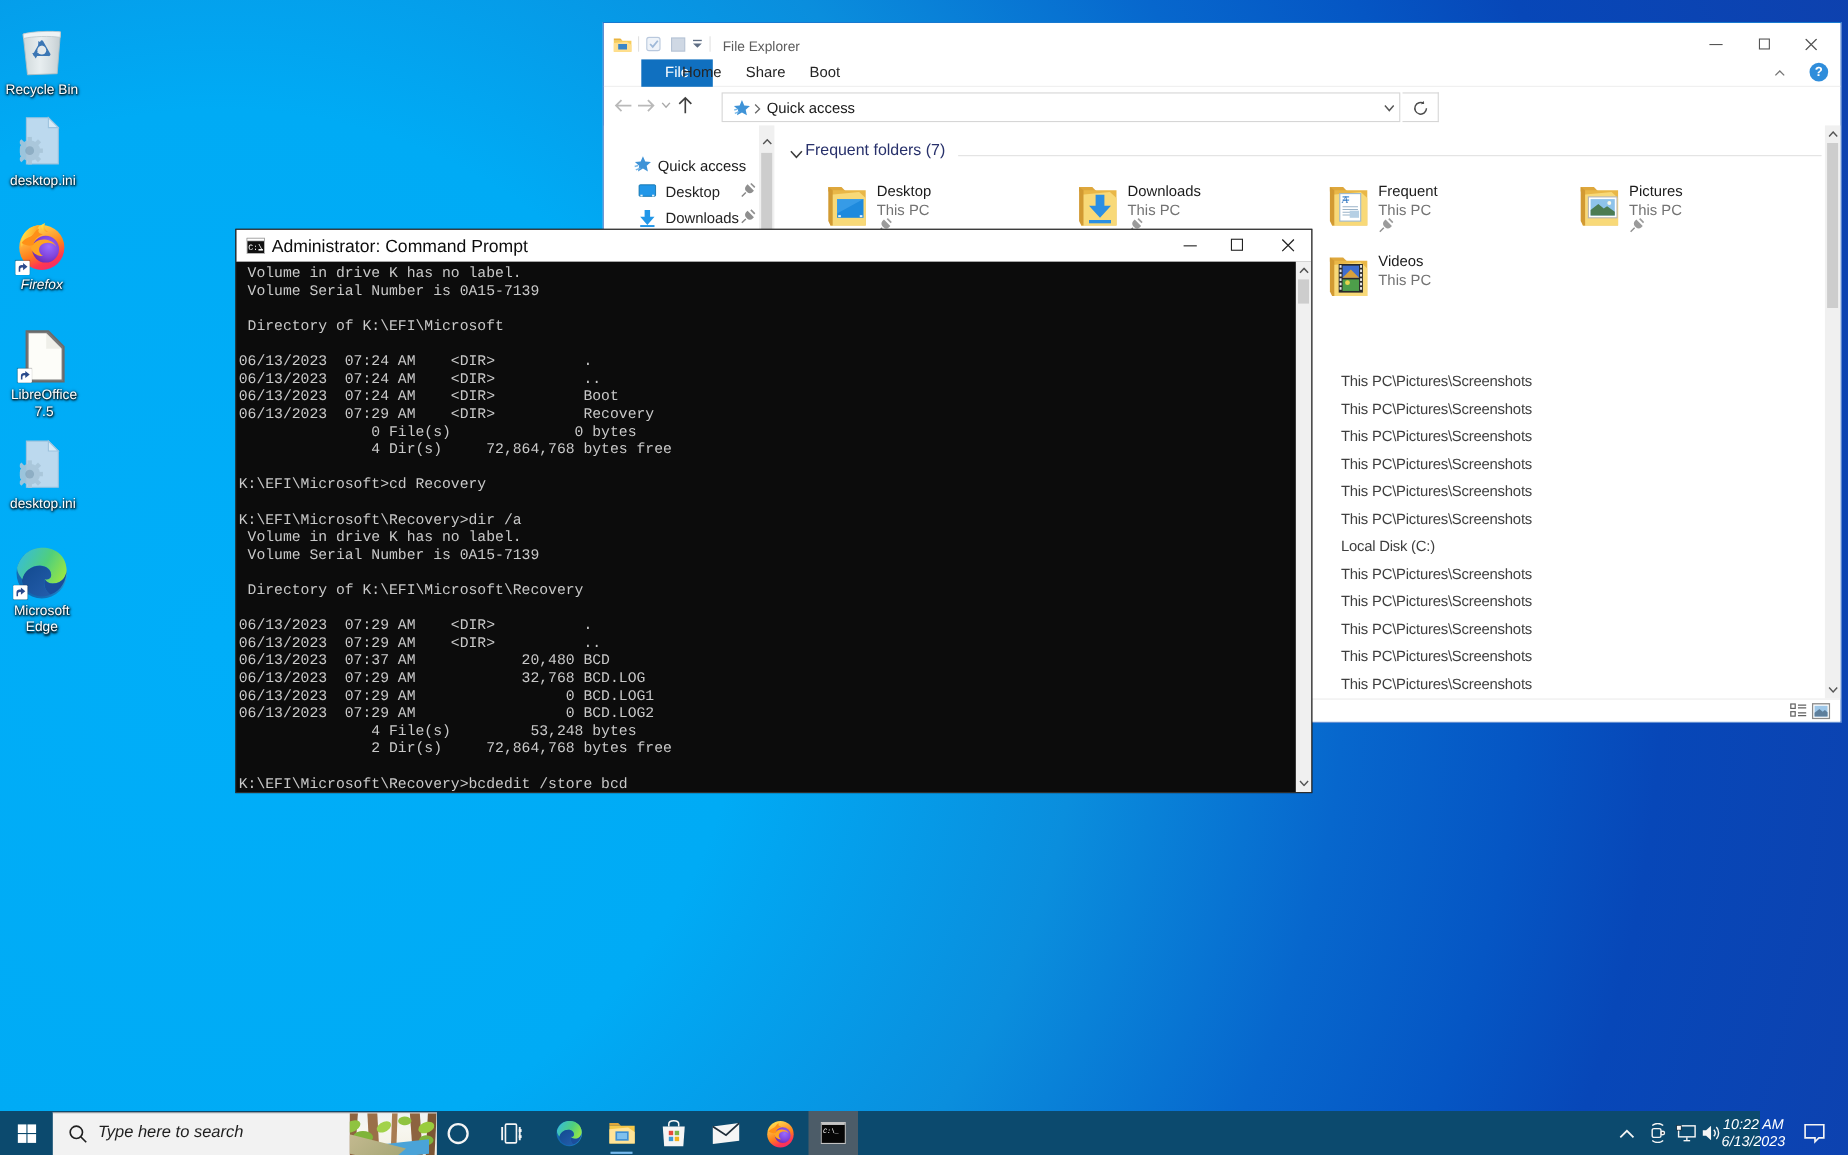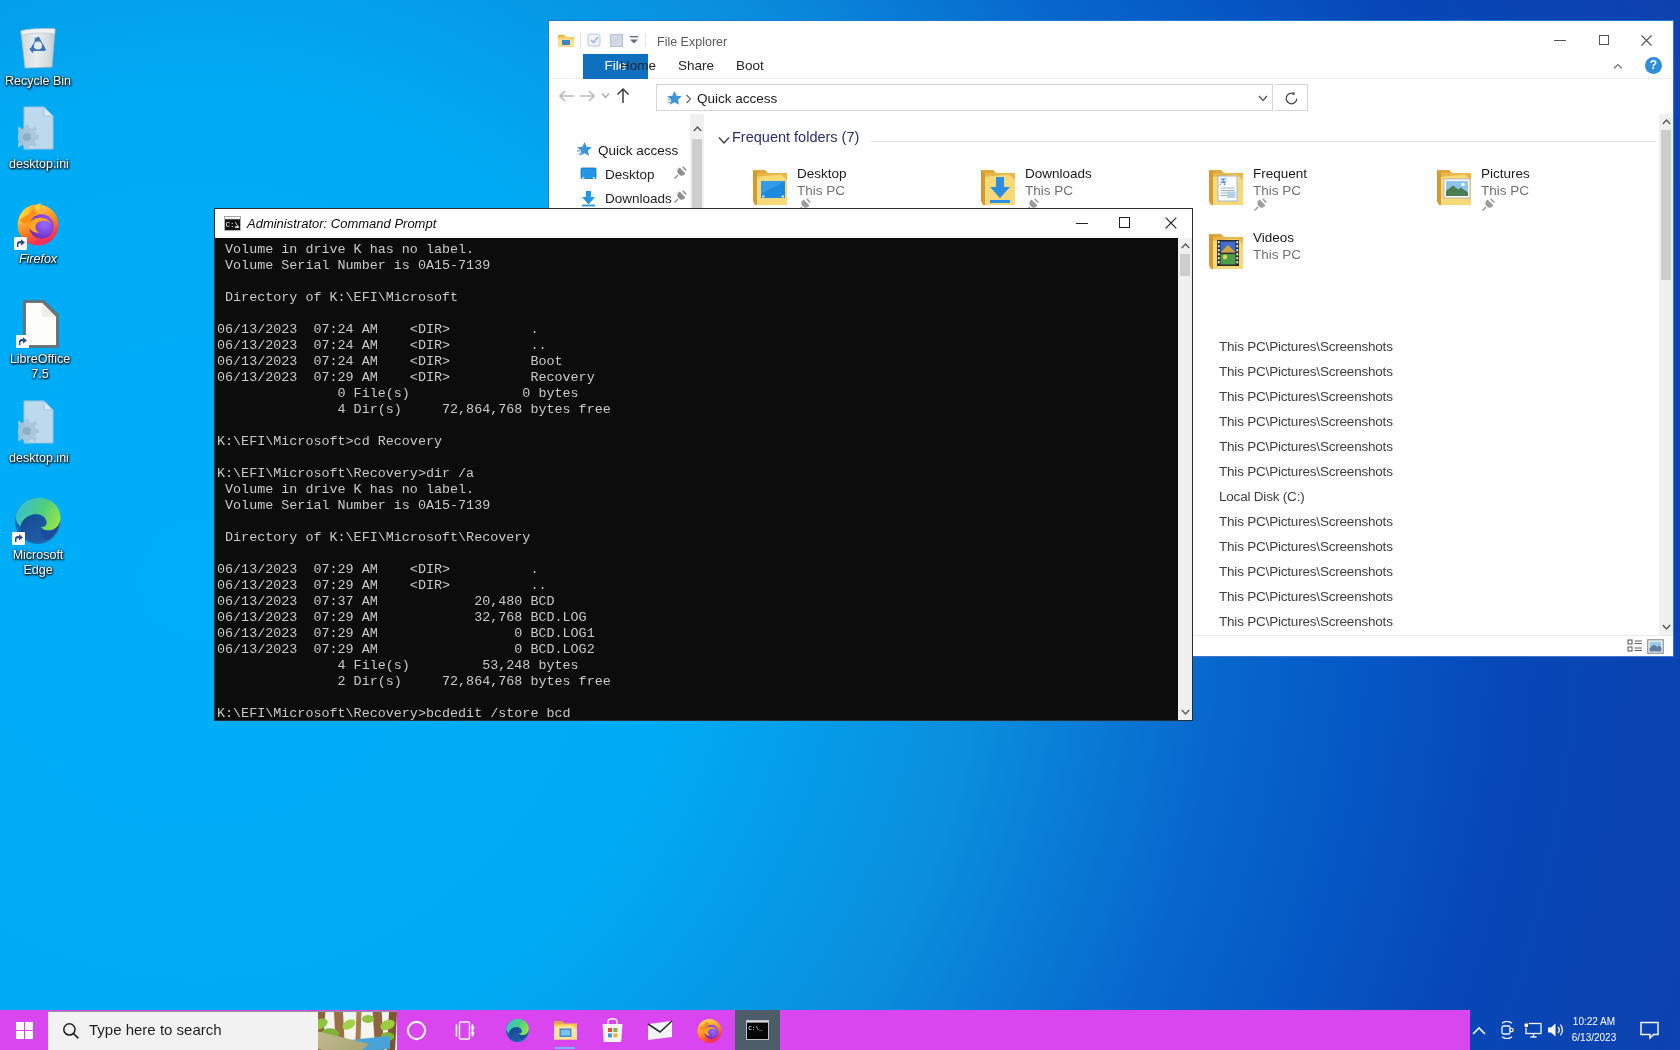--- a/index.html
+++ b/index.html
@@ -38,21 +38,21 @@
   
   #cmd { z-index:5; position:absolute; left:214px; top:208px; width:979px; height:513px;
     border:1px solid #2c2c2c; background:#0c0c0c; }
   #cmd .bar { position:absolute; left:0; top:0; width:100%; height:29px; background:#fff; }
   #cmd .contentwrap { position:absolute; left:0; top:29px; width:963px; height:482px;
     overflow:hidden; background:#0c0c0c; }
   #cmd pre { font-family:"Liberation Mono", monospace; font-size:13.4px; line-height:16px;
     color:#c9c9c9; position:absolute; left:2px; top:4px; letter-spacing:0px; }
   #cmd .vsb { position:absolute; right:0; top:29px; width:14px; height:482px; background:#f0f0f0; }
   
-  #taskbar { z-index:10; position:absolute; left:0; top:1010px; width:1470px; height:40px; background:#d946ef; }
+  #taskbar { z-index:10; position:absolute; left:0; top:1010px; width:1600px; height:40px; background:#0c4a6e;font-style:italic; }
   .tb-ico { position:absolute; top:0; width:46px; height:40px; display:flex;
     align-items:center; justify-content:center; }
   .trayicon { position:absolute; top:0; height:40px; display:flex; align-items:center; justify-content:center; }
 </style>
 </head>
 <body>
 
 <div class="abs" style="left:18px; top:25px;">
   <svg width="40" height="45" viewBox="0 0 40 45">
     <defs>
@@ -357,21 +357,21 @@
 </div>
 
 <div id="cmd">
   <div class="bar">
     <svg class="abs" style="left:9px; top:7px;" width="17" height="15" viewBox="0 0 17 15">
       <rect x="0.5" y="0.5" width="16" height="14" fill="#111" stroke="#b5b5b5"></rect>
       <rect x="0.5" y="0.5" width="16" height="2.6" fill="#fff" stroke="#888" stroke-width="0.6"></rect>
       <text x="1.6" y="11" font-family="Liberation Mono" font-size="7.5" fill="#fff">C:\</text>
       <rect x="11" y="10.4" width="4" height="1.4" fill="#fff"></rect>
     </svg>
-    <div class="abs" style="left:32px; top:7px; font-size:13px; color:#0c0c0c;font-style:italic;">Administrator: Command Prompt</div>
+    <div class="abs" style="left:32px; top:7px; font-size:16px; color:#0c0c0c;">Administrator: Command Prompt</div>
     <div class="abs" style="left:861px; top:14px; width:12px; height:1.4px; background:#222;"></div>
     <div class="abs" style="left:904px; top:8px; width:11px; height:11px; border:1.1px solid #222;"></div>
     <svg class="abs" style="left:950px; top:8px;" width="12" height="12" viewBox="0 0 12 12">
       <path d="M0.7 0.7 L11.3 11.3 M11.3 0.7 L0.7 11.3" stroke="#222" stroke-width="1.2"></path>
     </svg>
   </div>
   <div class="contentwrap">
 <pre> Volume in drive K has no label.
  Volume Serial Number is 0A15-7139
 
@@ -544,21 +544,21 @@
       <rect x="0.8" y="0.8" width="5" height="5" fill="#202e3a"></rect>
       <rect x="1.5" y="1.5" width="3.6" height="3.6" fill="#f5f5f5"></rect>
     </svg>
   </div>
   <div class="trayicon" style="left:1543px; width:26px;">
     <svg width="18" height="16" viewBox="0 0 18 16">
       <path d="M1 5.5 L4 5.5 L8.5 1.5 L8.5 14.5 L4 10.5 L1 10.5 Z" fill="#f5f5f5"></path>
       <path d="M11 5 A4.5 4.5 0 0 1 11 11 M13.3 2.6 A8 8 0 0 1 13.3 13.4" stroke="#f5f5f5" stroke-width="1.3" fill="none"></path>
     </svg>
   </div>
-  <div class="abs" style="left:1563px; top:4px; width:62px; text-align:center; color:#fff; font-size:10px; line-height:16px;">10:22 AM<br>6/13/2023</div>
+  <div class="abs" style="left:1563px; top:4px; width:62px; text-align:center; color:#fff; font-size:13px; line-height:16px;">10:22 AM<br>6/13/2023</div>
   <div class="trayicon" style="left:1634px; width:30px;">
     <svg width="21" height="19" viewBox="0 0 21 19">
       <path d="M2 1.5 L19 1.5 L19 13.5 L14.5 13.5 L11 17 L11 13.5 L2 13.5 Z" fill="none" stroke="#f5f5f5" stroke-width="1.5"></path>
     </svg>
   </div>
 </div>
 
 <div class="abs" style="left:0; top:0; width:0; height:0; z-index:2;">
 
   <div class="abs" style="left:751px; top:167px;">

